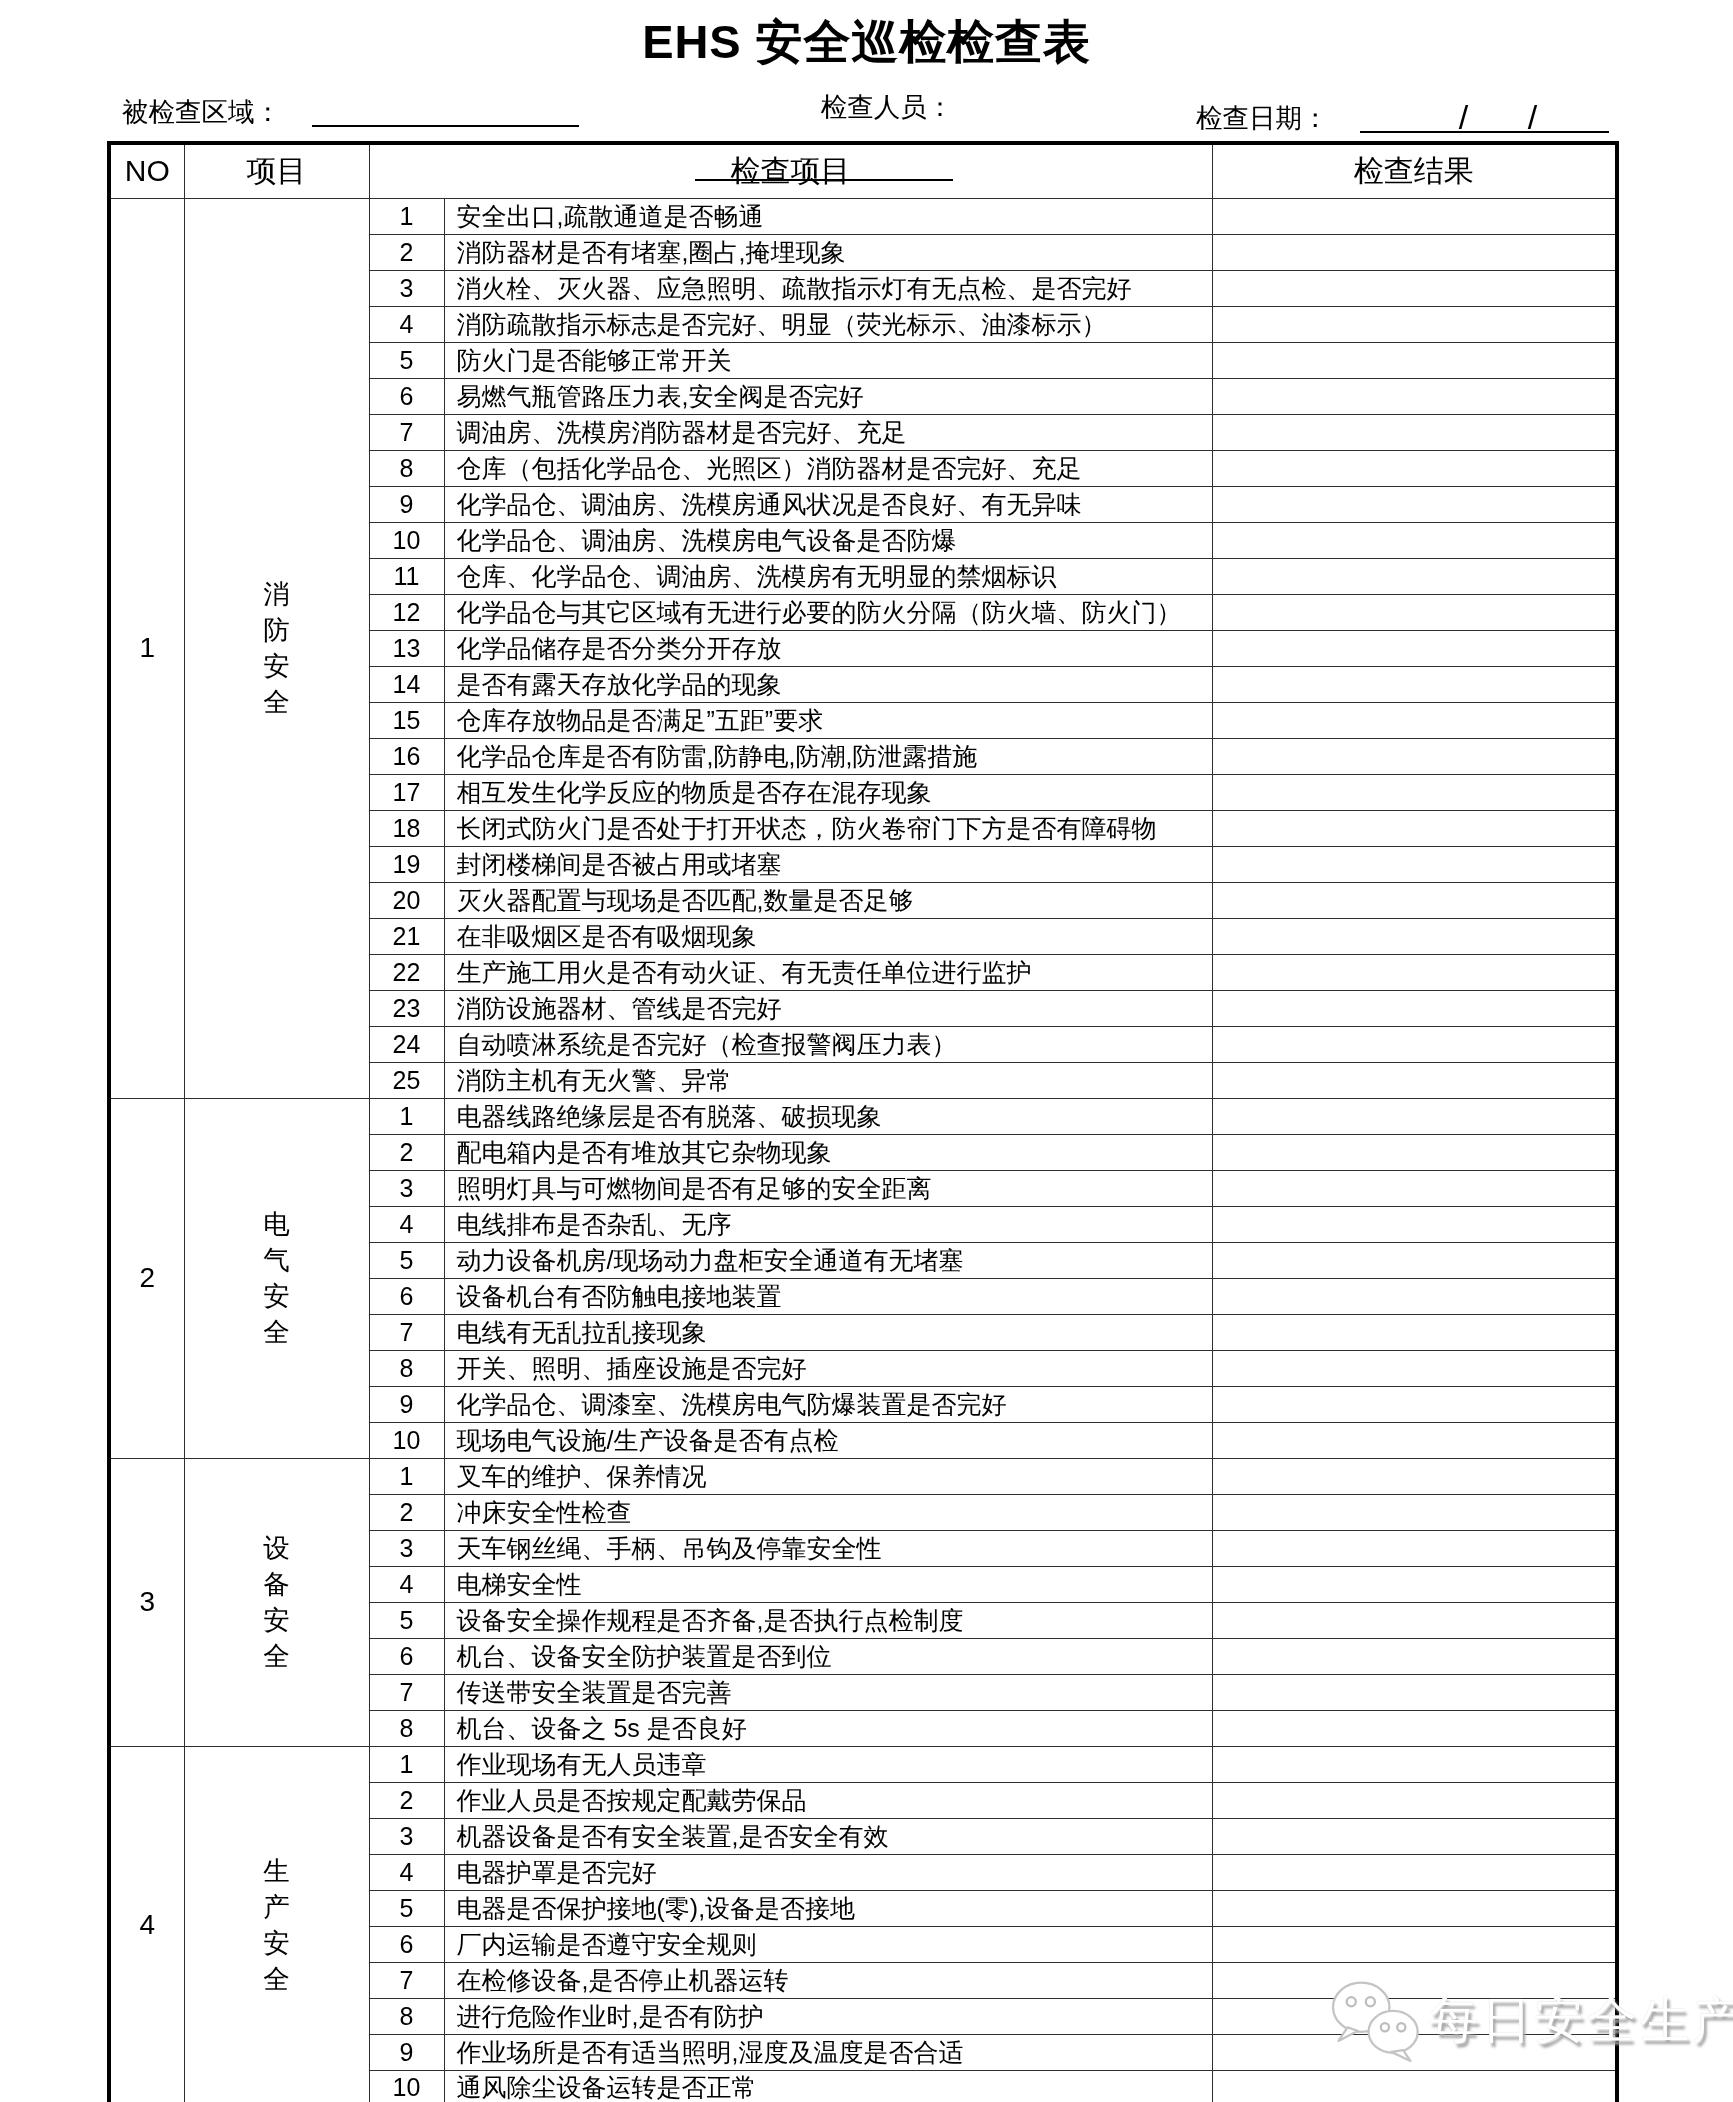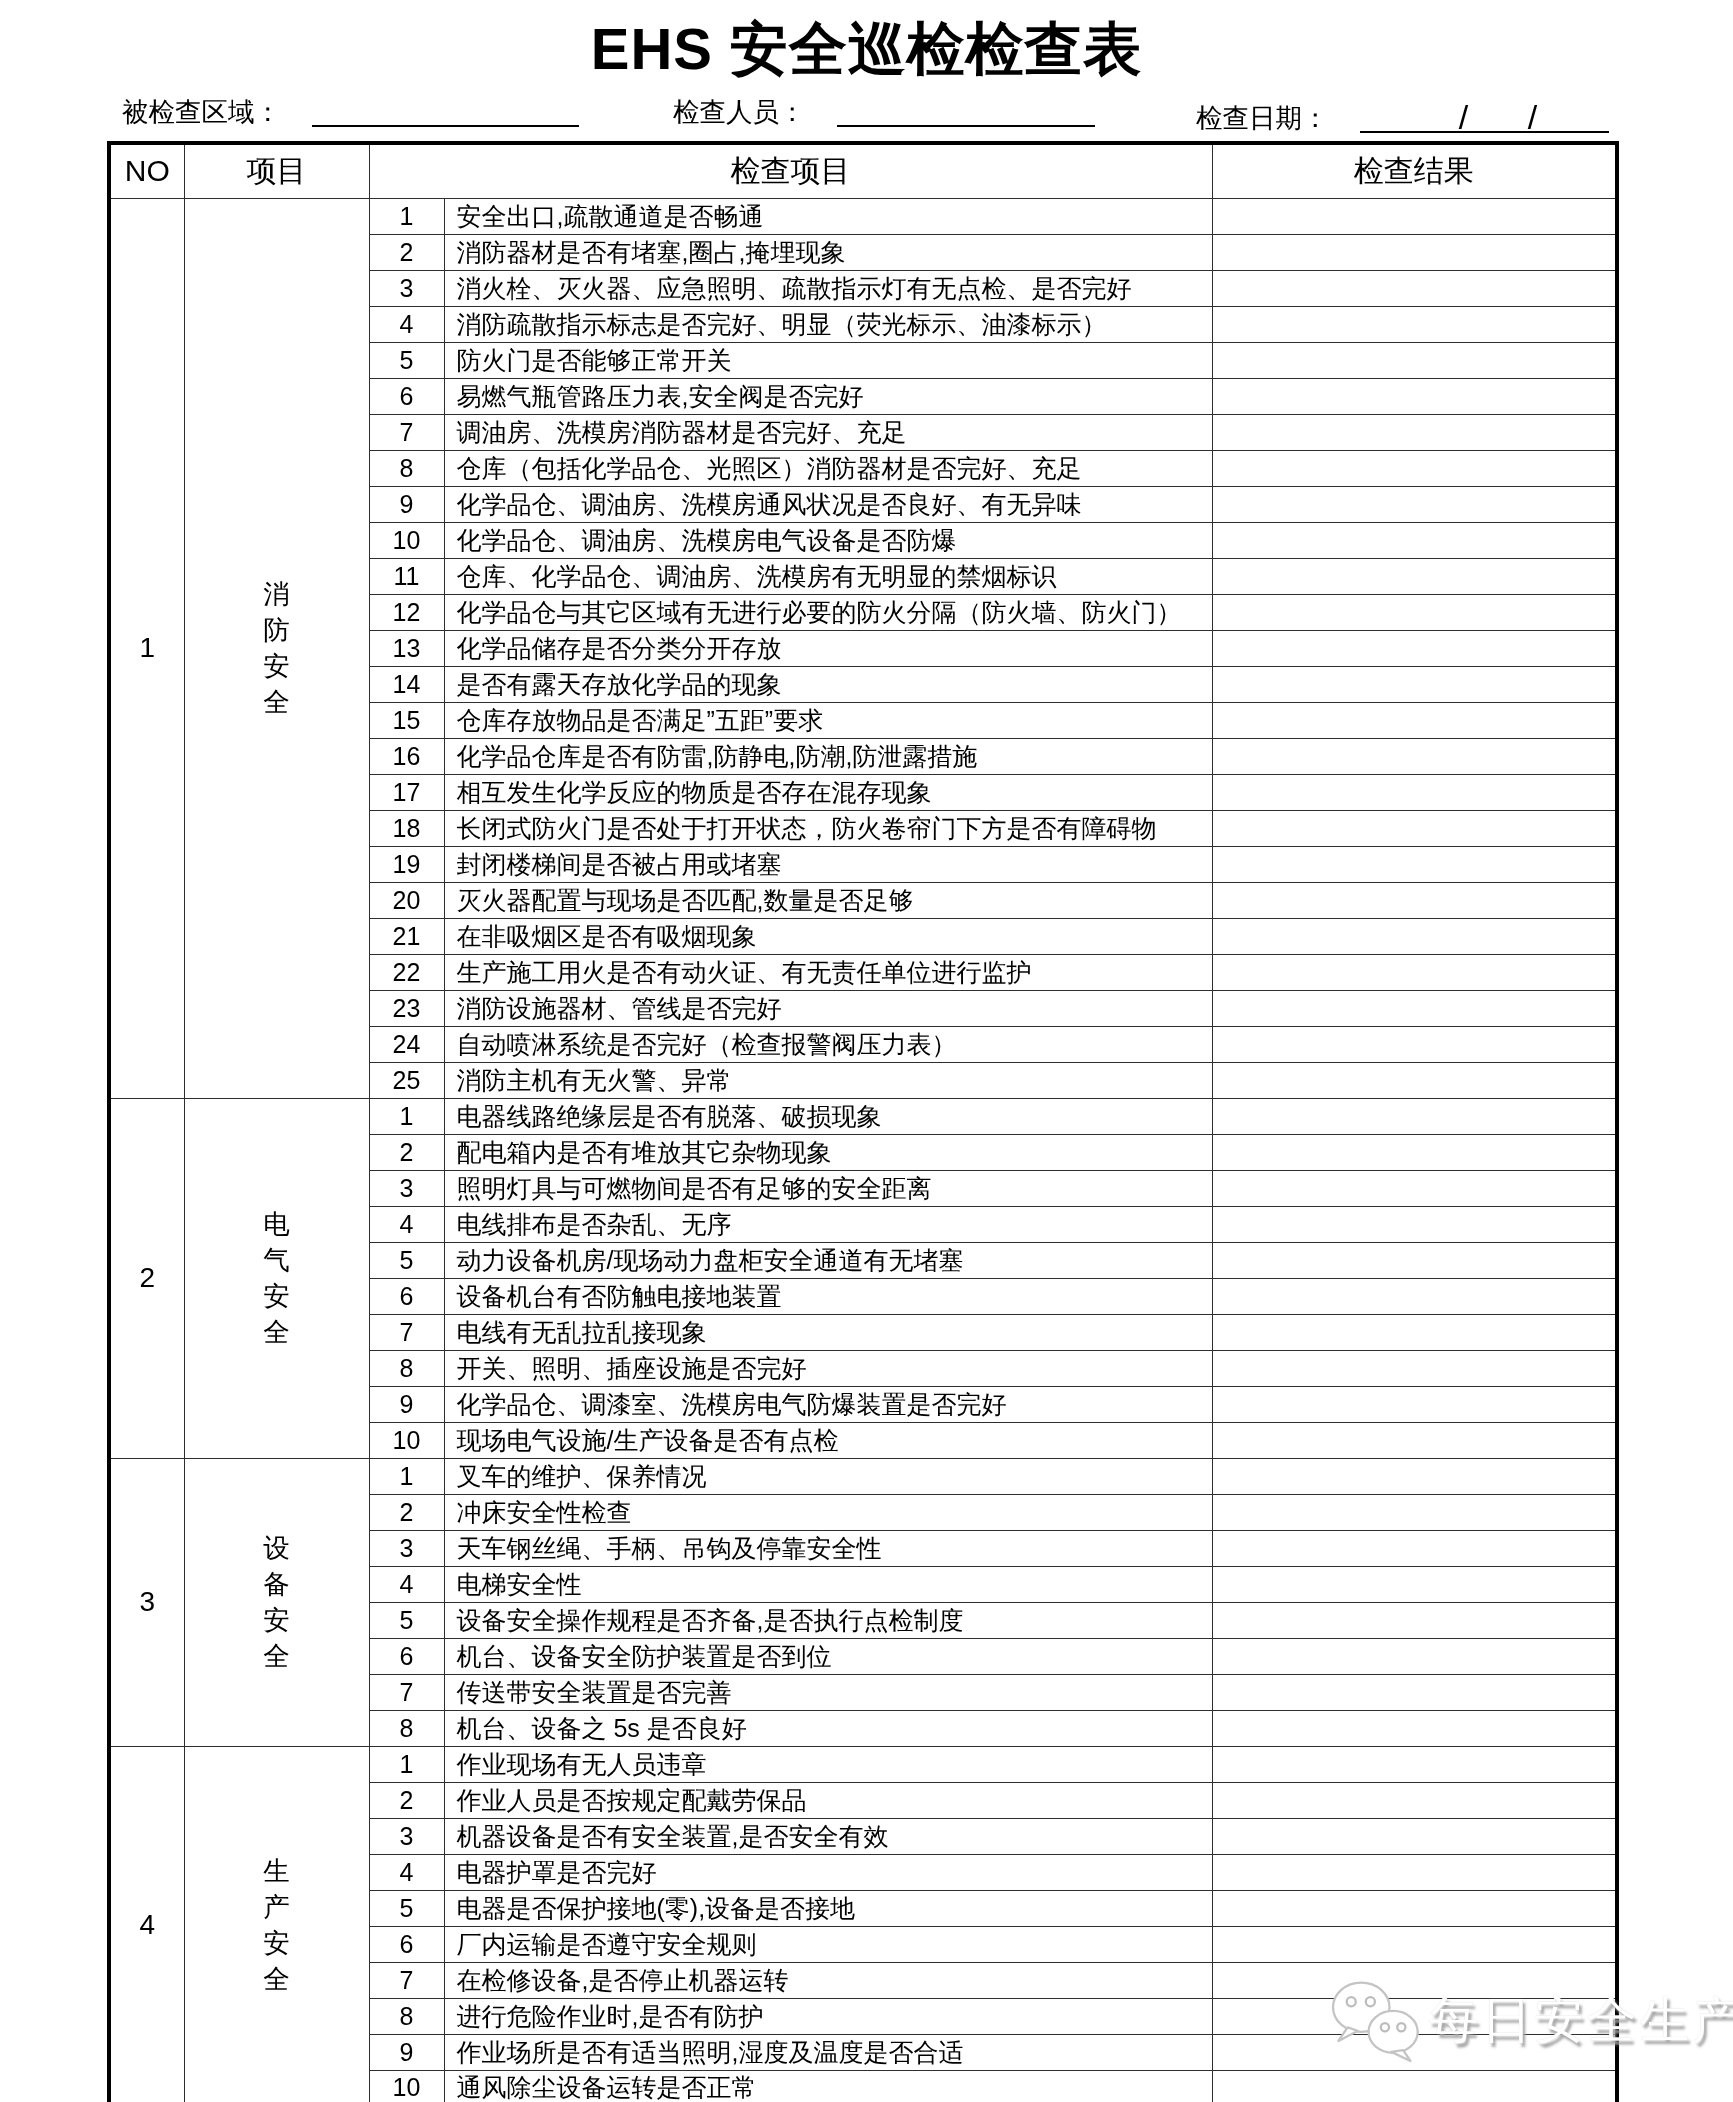--- a/index.html
+++ b/index.html
@@ -4,27 +4,27 @@
 <style>
   * { margin:0; padding:0; box-sizing:border-box; }
   html,body { background:#fff; }
   body {
     width:1733px; height:2102px; position:relative;
     font-family:"Liberation Sans","DejaVu Sans",sans-serif;
     color:#000; overflow:hidden;
   }
   .title {
     position:absolute; top:11px; left:0; width:100%;
-    text-align:center; font-size:58px; font-weight:700; letter-spacing:0.9px;
+    text-align:center; font-size:47px; font-weight:700; letter-spacing:0.9px;
   }
   .meta-field { position:absolute; top:92px; display:flex; align-items:flex-end; font-size:26.5px;gap:24px; }
   .meta-label { white-space:nowrap; line-height:1.15; }
   .blank { display:inline-block; border-bottom:2.7px solid #000; height:35px; margin-left:7.3px; }
   #f-area  { left:122px; }  #f-area .blank { width:267px; }
-  #f-insp  { left:673px; }  #f-insp .blank { width:258px; }
+  #f-insp  { left:688px;flex-direction:column; }  #f-insp .blank { width:258px; }
   #f-date  { left:1196px;margin-top:6px; } #f-date .blank { width:249px; position:relative; }
   .slash { position:absolute; bottom:-5.5px; font-size:34px; }
   .slash-1 { left:99px; } .slash-2 { left:168px; }
 
   table.checklist {
     position:absolute; left:107px; top:141px; width:1508px;
     border-collapse:collapse; table-layout:fixed;
     border:4.6px solid #000;
   }
   .checklist th, .checklist td { border:1.8px solid #2e2e2e; }

